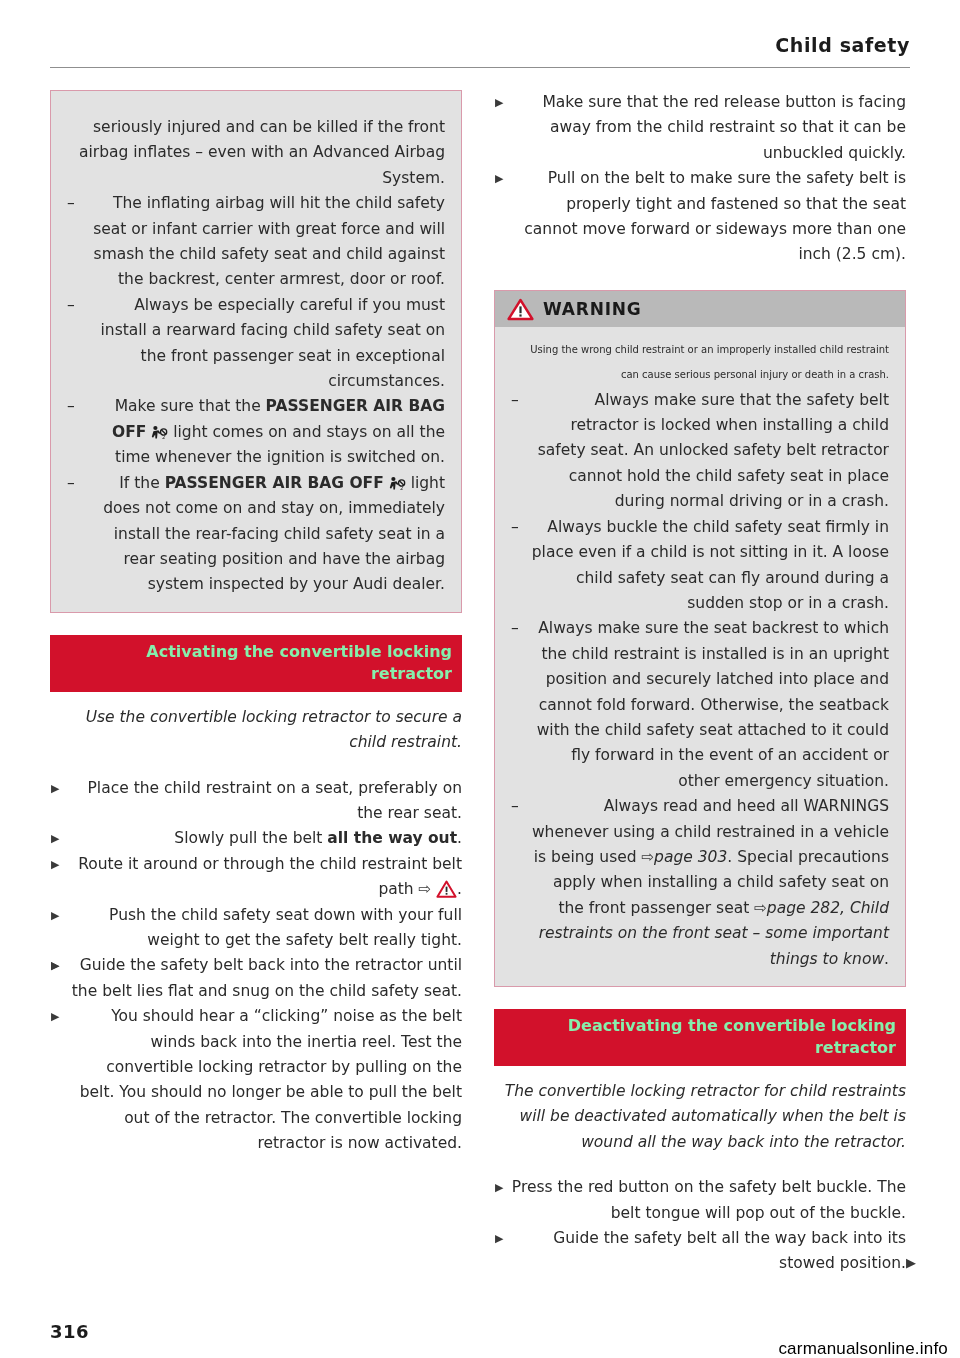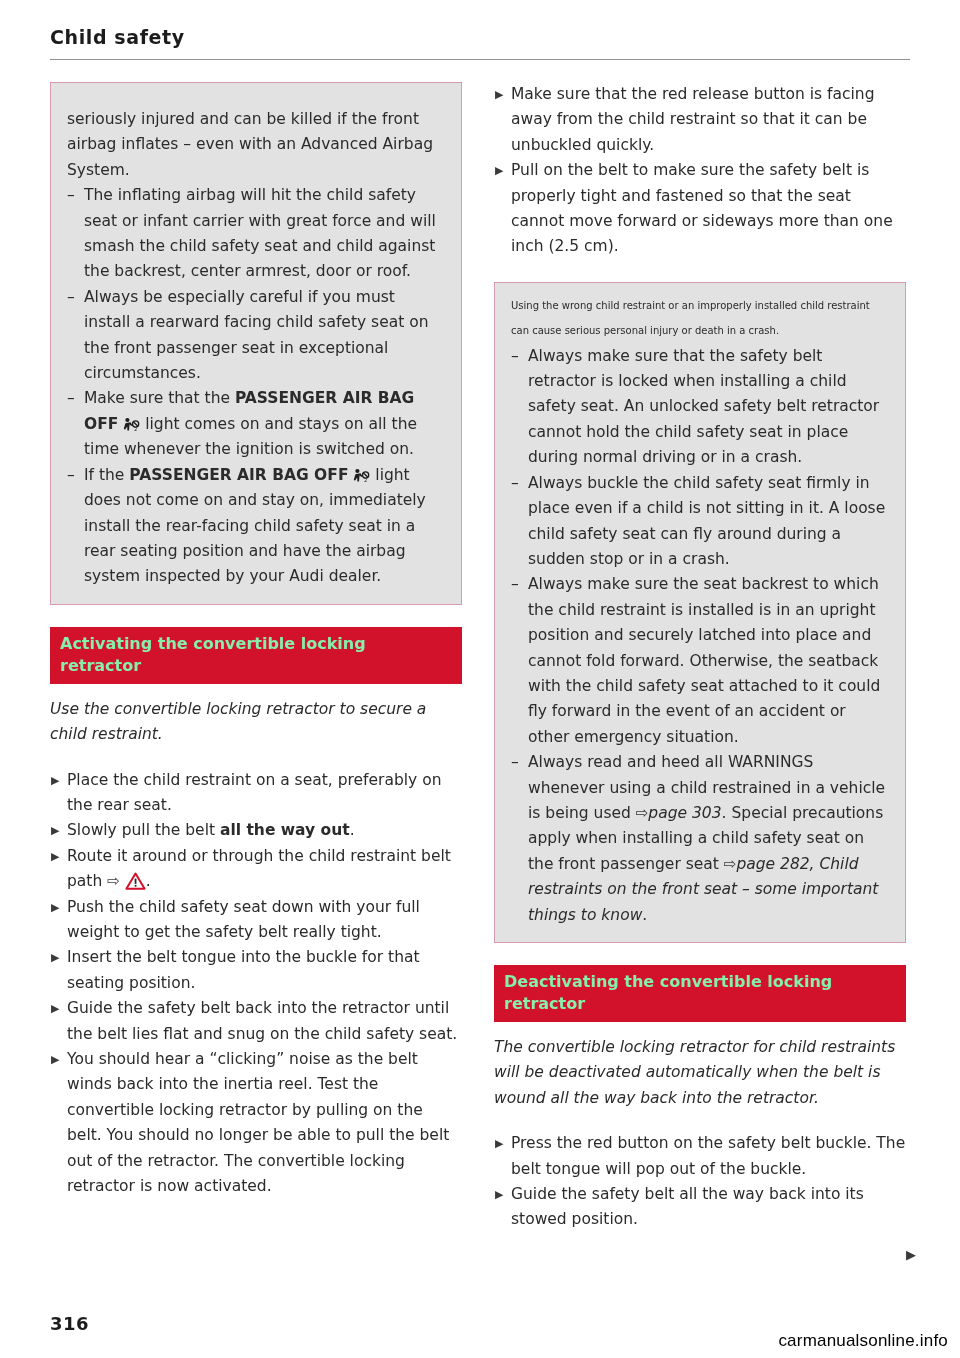--- a/index.html
+++ b/index.html
@@ -11,23 +11,24 @@
     width: 960px;
     height: 1358px;
     position: relative;
     font-family: "DejaVu Sans", "Liberation Sans", sans-serif;
     color: #2b2b2b;
     overflow: hidden;
   }
 
   .page {
     position: absolute;
-    left: 0; top: 4px;
+    left: 0; top: 12px;
     width: 960px;
     height: 1260px;
+    text-align: right;
   }
 
   
   .header {
     position: absolute;
     left: 50px;
     top: 22px;
     width: 860px;
   }
   .header-title {
@@ -270,21 +271,20 @@
               <rect x="10.1" y="7.0" width="1.9" height="5.6" fill="#2b2b2b"></rect>
               <rect x="10.1" y="13.6" width="1.9" height="1.9" fill="#2b2b2b"></rect>
             </svg></span><span>.</span>
       </li>
       <li>
         <span class="tri-mark">▶</span>
         <span>Push the child safety seat down with your full weight to get the safety belt really tight.</span>
       </li>
       <li>
         <span class="tri-mark">▶</span>
-        <span>Insert the belt tongue into the buckle for that seating position.</span>
       </li>
       <li>
         <span class="tri-mark">▶</span>
         <span>Guide the safety belt back into the retractor until the belt lies flat and snug on the child safety seat.</span>
       </li>
       <li>
         <span class="tri-mark">▶</span>
         <span>You should hear a “clicking” noise as the belt winds back into the inertia reel. Test the convertible locking retractor by pulling on the belt. You should no longer be able to pull the belt out of the retractor. The convertible locking retractor is now activated.</span>
       </li>
     </ul>
@@ -298,20 +298,28 @@
         <span class="tri-mark">▶</span>
         <span>Make sure that the red release button is facing away from the child restraint so that it can be unbuckled quickly.</span>
       </li>
       <li>
         <span class="tri-mark">▶</span>
         <span>Pull on the belt to make sure the safety belt is properly tight and fastened so that the seat cannot move forward or sideways more than one inch (2.5 cm).</span>
       </li>
     </ul>
 
     <div class="warnbox">
+      <div class="warnbox-head">
+        <span class="tri-warn-icon-lg"><svg viewBox="0 0 27 23" width="27" height="23">
+              <path d="M13.5 2 L25.4 21 L1.6 21 Z" fill="#ffffff" stroke="#d2112b" stroke-width="2.4" stroke-linejoin="round"></path>
+              <rect x="12.4" y="8.4" width="2.2" height="6.8" fill="#2b2b2b"></rect>
+              <rect x="12.4" y="16.4" width="2.2" height="2.2" fill="#2b2b2b"></rect>
+            </svg></span>
+        <span class="warnbox-head-label">WARNING</span>
+      </div>
       <div class="warnbox-body">
         <div class="body-text" style="margin-bottom:0;">Using the wrong child restraint or an improperly installed child restraint can cause serious personal injury or death in a crash.</div>
         <ul class="dash">
           <li>
             <span class="dash-mark">–</span>
             <span>Always make sure that the safety belt retractor is locked when installing a child safety seat. An unlocked safety belt retractor cannot hold the child safety seat in place during normal driving or in a crash.</span>
           </li>
           <li>
             <span class="dash-mark">–</span>
             <span>Always buckle the child safety seat firmly in place even if a child is not sitting in it. A loose child safety seat can fly around during a sudden stop or in a crash.</span>

